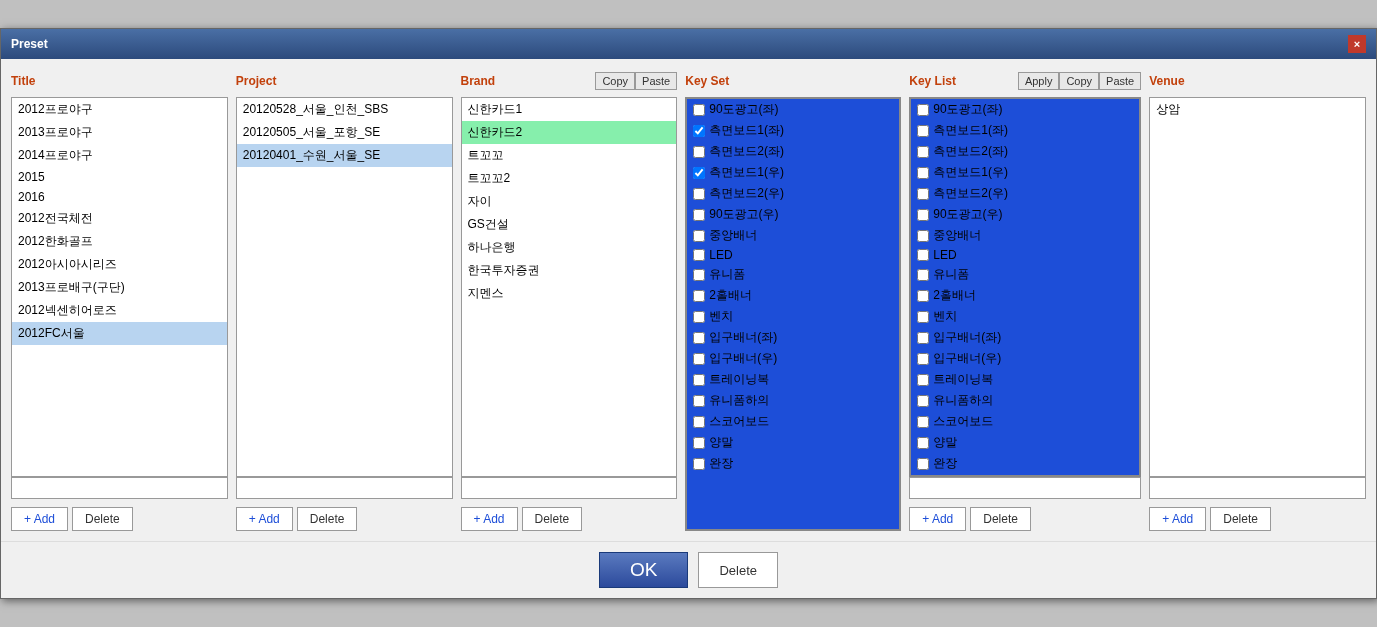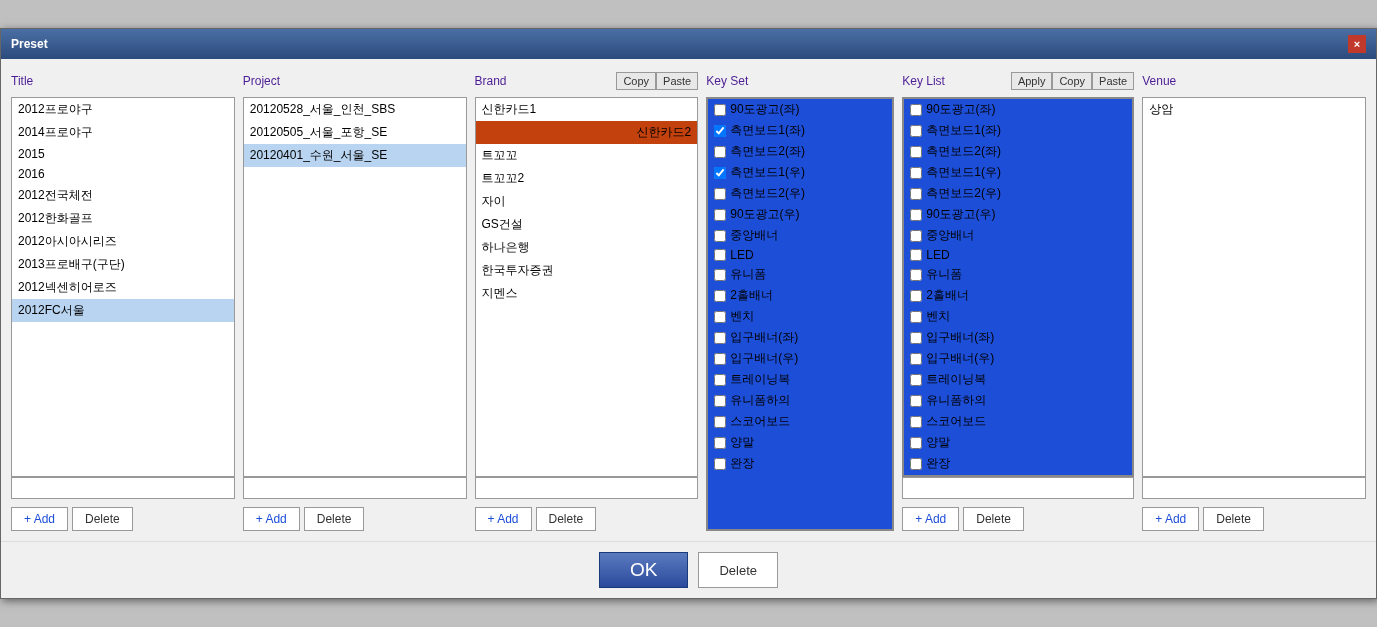--- a/index.html
+++ b/index.html
@@ -44,22 +44,22 @@
       flex: 1;
     }
     .panel-header {
       display: flex;
       align-items: center;
       justify-content: space-between;
       margin-bottom: 4px;
       min-height: 24px;
     }
     .panel-title {
-      font-weight: normal;
-      color: #4c1d95;
+      font-weight: bold;
+      color: #c2410c;
       font-size: 12px;
     }
     .panel-buttons {
       display: flex;
       gap: 0;
     }
     .small-btn {
       background: #e8e8e8;
       border: 1px solid #999;
       padding: 2px 6px;
@@ -73,21 +73,21 @@
       flex: 1;
       min-height: 380px;
       overflow-y: auto;
     }
     .list-item {
       padding: 3px 6px;
       cursor: pointer;
       white-space: nowrap;
     }
     .list-item.selected { background: #b8d4f0; }
-    .list-item.highlighted { background: #c2410c; text-align: right; }
+    .list-item.highlighted { background: #86efac; }
     .list-with-check {
       border: 2px solid #888;
       background: #1d4ed8;
       flex: 1;
       min-height: 380px;
       overflow-y: auto;
     }
     .check-item {
       display: flex;
       align-items: center;
@@ -145,21 +145,21 @@
     }
     .cancel-btn {
       background: white;
       color: #333;
       border: 1px solid #999;
       padding: 6px 20px;
       cursor: pointer;
       font-size: 13px;
     }
     .keyset-panel {
-      width: 188px;
+      width: 216px;
       flex: none;
     }
     .keylist-panel {
       width: 232px;
       flex: none;
     }
   </style>
 </head>
 <body>
 
@@ -169,20 +169,21 @@
     <button class="close-btn">×</button>
   </div>
   <div class="content">
 
     <div class="panel">
       <div class="panel-header">
         <span class="panel-title">Title</span>
       </div>
       <div class="list-box" id="title-list">
           <div class="list-item">2012프로야구</div>
+          <div class="list-item">2013프로야구</div>
           <div class="list-item">2014프로야구</div>
           <div class="list-item">2015</div>
           <div class="list-item">2016</div>
           <div class="list-item">2012전국체전</div>
           <div class="list-item">2012한화골프</div>
           <div class="list-item">2012아시아시리즈</div>
           <div class="list-item">2013프로배구(구단)</div>
           <div class="list-item">2012넥센히어로즈</div>
           <div class="list-item selected">2012FC서울</div>
         </div>

